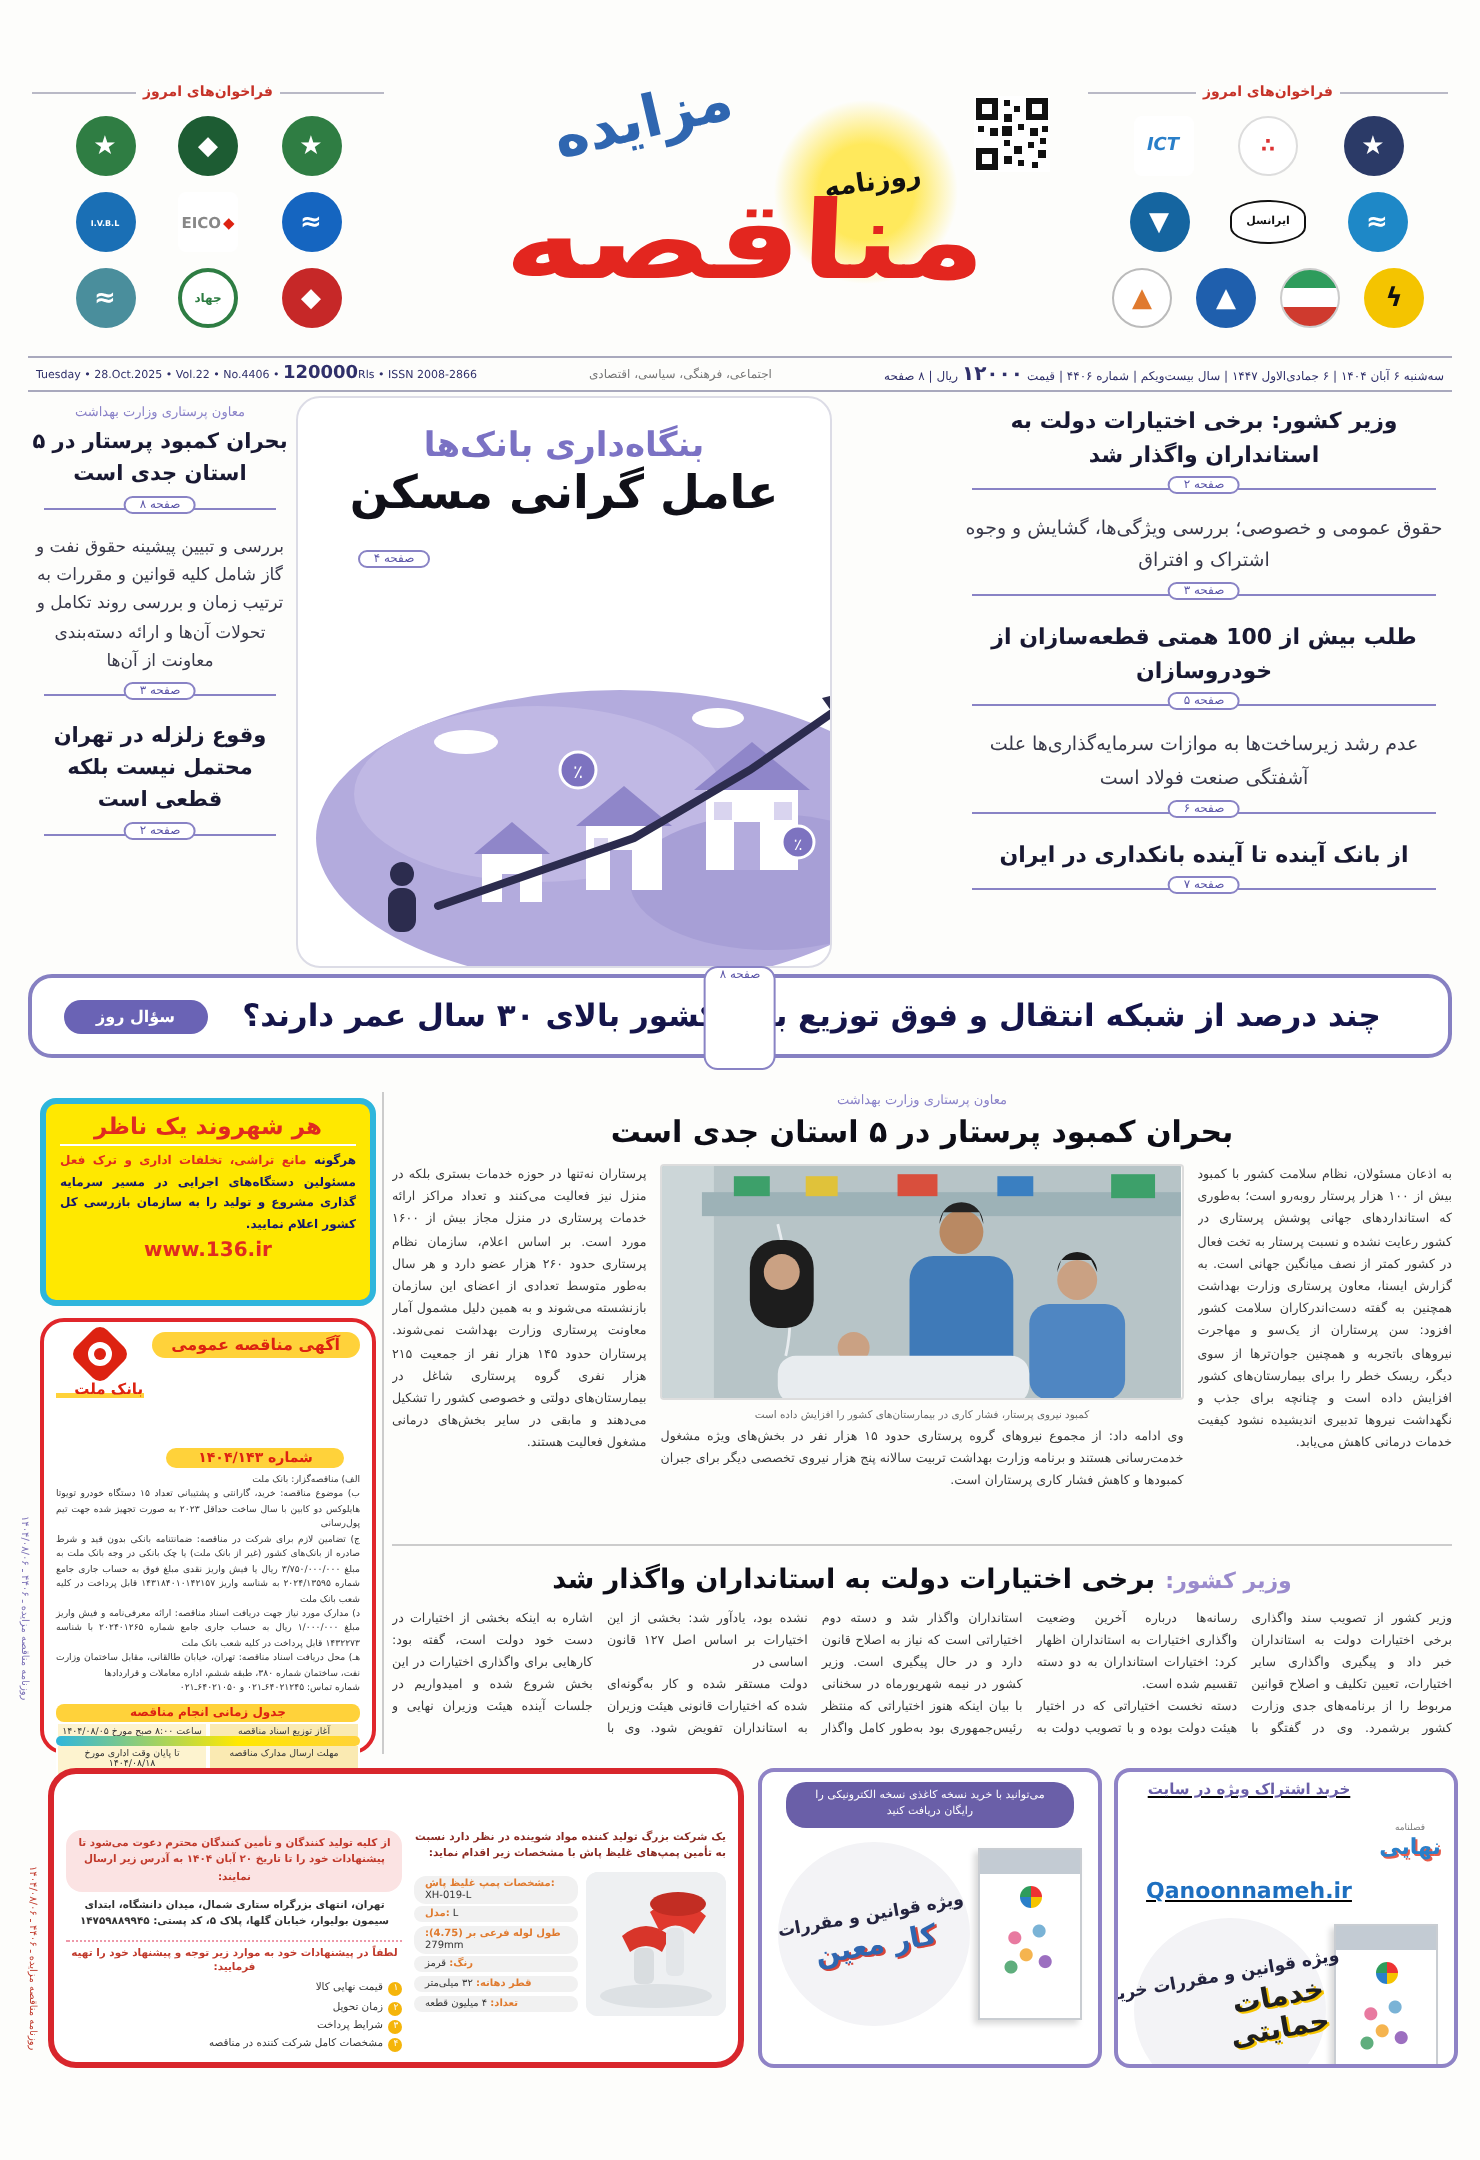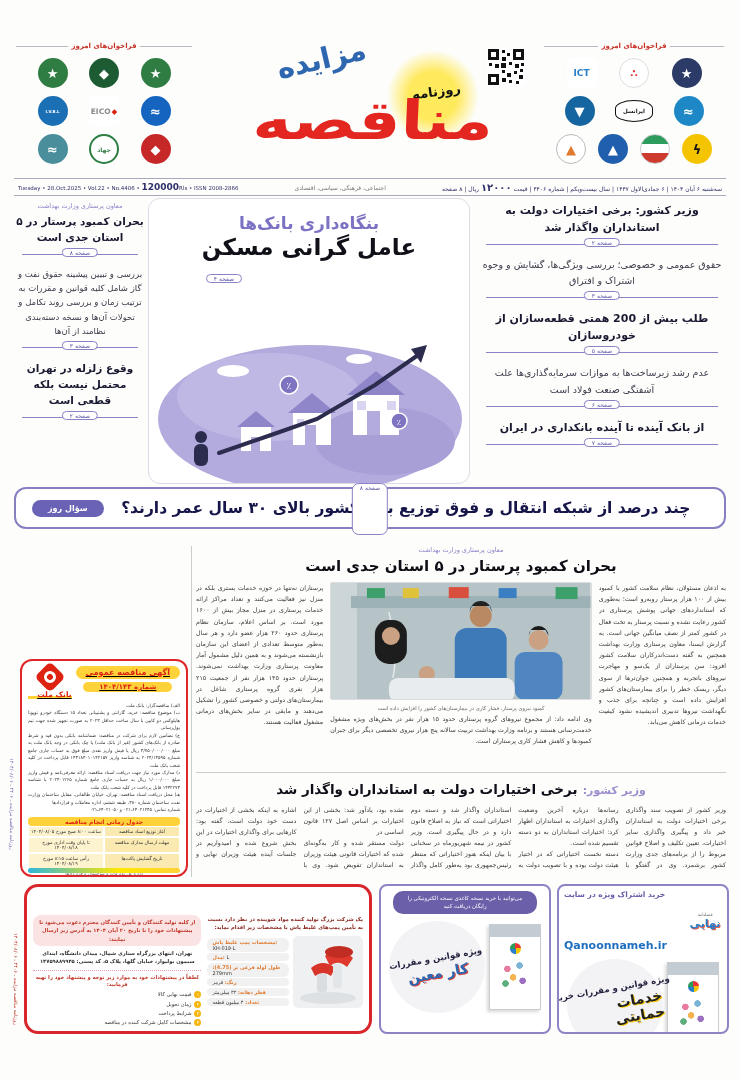--- a/index.html
+++ b/index.html
@@ -9,21 +9,21 @@
 
   
   .calls { position:absolute; top:42px; }
   .calls-right { right:16px; width:180px; }
   .calls-left  { left:16px;  width:176px; }
   .calls h3 { display:flex; align-items:center; gap:4px; font-size:7px; font-weight:bold; color:#c63228; }
   .calls h3::before, .calls h3::after { content:""; flex:1; border-top:1px solid #b9b9c6; }
   .lrow { display:flex; justify-content:space-evenly; align-items:center; margin-top:8px; }
   .logo { width:30px; height:30px; border-radius:50%; display:flex; align-items:center; justify-content:center;
           font-size:13px; color:#fff; font-weight:bold; flex:0 0 auto; }
-  .logo.txt { background:#fff; color:#2a7fc9; font-size:9px; border-radius:4px; }
+  .logo.txt { background:#fff; color:#2a7fc9; font-style:italic; font-size:9px; border-radius:4px; }
   .logo.oval { background:#fff; border:1.5px solid #111; border-radius:50% / 38%; color:#111; font-size:5.5px; width:38px; height:22px; }
   .logo.eico { background:#fff; color:#888; font-size:7.5px; border-radius:4px; }
   .logo.eico b { color:#d21; margin-left:1px; }
   .logo.jahad { background:#fff; border:2px double #2e7d43; color:#2e7d43; font-size:6px; }
   .logo.ivbl { font-size:4px; }
   .flagIR { background:linear-gradient(180deg,#2e9c5c 0 33%,#ffffff 33% 66%,#cf3a2e 66%); border:1px solid #ccc; }
   .l-green{background:#2f7d43;} .l-dgreen{background:#1d5c33;} .l-blue{background:#1565c0;}
   .l-nblue{background:#1a6fb5;} .l-red{background:#c62828;} .l-teal{background:#4a8e9c;}
   .l-navy{background:#2b3a67;} .l-cyan{background:#1e88c7;} .l-drop{background:#1565a0;}
   .l-yellow{background:#f4c400; color:#111;} .l-azad{background:#1f5fad;} .l-orange{background:#fff; color:#e07a2e; border:1px solid #bbb;}
@@ -54,21 +54,21 @@
         border-radius:7px; font-size:6px; color:#5b55a8; padding:0 7px; white-space:nowrap; }
   .colL { position:absolute; left:16px; top:202px; width:128px; text-align:center; }
   .colR { position:absolute; left:480px; top:202px; width:244px; text-align:center; }
   .kick { font-size:6.5px; color:#8a82c8; margin-bottom:3px; }
   .h-b { font-size:10.5px; font-weight:900; color:#191932; line-height:1.55; }
   .h-n { font-size:8.5px; font-weight:normal; color:#3a3a4a; line-height:1.7; }
   .colR .h-b { font-size:11px; }
   .colR .h-n { font-size:9.5px; }
 
   
-  .feature { position:absolute; left:148px; top:198px; width:322px; height:286px; border:1px solid #dcdce6;
+  .feature { position:absolute; left:148px; top:198px; width:268px; height:286px; border:1px solid #dcdce6;
              border-radius:12px; text-align:center; overflow:hidden; background:#fff; }
   .feature .t1 { margin-top:14px; font-size:17px; font-weight:900; color:#7b72c4; }
   .feature .t2 { margin-top:1px; font-size:23px; font-weight:900; color:#101018; }
   .feature .pgwrap { position:relative; display:inline-block; margin-top:6px; transform:translateX(-85px); }
   .feature .pgwrap .pg { position:static; transform:none; }
   .feature svg { position:absolute; left:0; bottom:-4px; }
 
   
   .qbar { position:absolute; left:14px; right:14px; top:487px; height:42px; border:2.5px solid #8680c2; border-radius:12px;
           background:#fff; display:flex; align-items:center; padding:0 16px; }
@@ -100,24 +100,24 @@
   
   .adYellow { position:absolute; left:20px; top:549px; width:168px; height:104px; background:#ffe800;
               border:3px solid #2fb6dc; border-radius:8px; padding:4px 7px; text-align:center; }
   .adYellow .t { color:#e02b20; font-weight:900; font-size:11.5px; border-bottom:1px solid #fff; padding-bottom:2px; }
   .adYellow .b { font-size:6px; font-weight:bold; color:#16166b; text-align:justify; line-height:1.75; margin-top:3px; }
   .adYellow .b .hl { color:#e02b20; }
   .adYellow .u { direction:ltr; color:#e02b20; font-weight:900; font-size:10px; margin-top:2px; }
 
   .adMellat { position:absolute; left:20px; top:659px; width:168px; height:218px; border:2px solid #e0262b;
               border-radius:12px; background:#fff; padding:5px 6px 8px; }
-  .mhead { display:flex; gap:4px; align-items:flex-start;text-decoration:underline; }
+  .mhead { display:flex; gap:4px; align-items:flex-start; }
   .mpills { flex:1; display:flex; flex-direction:column; align-items:center; gap:3px; }
   .mpill { background:#ffd23a; color:#d21; font-weight:900; font-size:8px; border-radius:8px; padding:2px 10px; white-space:nowrap; }
-  .mpill.small { font-size:7px; padding:1px 16px; }
+  .mpill.small { font-size:7px; padding:1px 16px;margin-top:42px; }
   .mlogo { width:56px; text-align:right; }
   .memblem { width:22px; height:22px; margin:0 auto 2px; background:#d21; border-radius:5px; transform:rotate(45deg);
              position:relative; }
   .memblem::after { content:""; position:absolute; inset:5px; background:#fff; border-radius:50%; }
   .memblem::before { content:""; position:absolute; inset:8px; background:#d21; border-radius:50%; z-index:1; }
   .mname { font-size:7.5px; font-weight:900; color:#d21; background:linear-gradient(0deg,#ffd23a 30%,transparent 30%); }
   .mbody { margin-top:3px; }
   .mbody p { font-size:4.6px; line-height:1.62; text-align:justify; color:#333; }
   .mtable { margin-top:3px; }
   .mtable .th { background:#ffd23a; color:#d21; font-size:6px; font-weight:bold; text-align:center; border-radius:4px; padding:1px 0; }
@@ -158,21 +158,21 @@
           font-size:4.5px; text-align:center; line-height:7px; margin-left:3px; }
 
   
   .adQ { position:absolute; top:884px; width:172px; height:150px; border:2px solid #8f83c6; border-radius:8px;
          background:#fff; overflow:hidden; }
   .adQ.qright { left:557px; } .adQ.qleft { left:379px; }
   .qhead { display:flex; align-items:center; gap:3px; padding:4px 5px 0; }
   .qbrand { text-align:center; width:34px; }
   .qbrand .b1 { font-size:4.5px; color:#777; }
   .qbrand .b2 { font-size:11px; font-weight:900; color:#2a7fc9; text-shadow:1px 1px 0 #e85c4a; }
-  .qtitle { flex:1; text-align:left; }
+  .qtitle { flex:1; text-align:center;text-decoration:underline; }
   .qtitle .l1 { font-size:7.5px; font-weight:bold; color:#6a5fa8; }
   .qtitle .l2 { direction:ltr; font-size:11px; font-weight:900; color:#1d6fc0;margin-top:40px; }
   .ppill { background:#6a5fa8; color:#fff; border-radius:10px; font-size:5.5px; padding:3px 8px; margin:5px auto 0;
            width:86%; text-align:center; line-height:1.5; }
   .qbody { display:flex; align-items:center; padding:3px 8px; gap:4px; }
   .bk { position:relative; width:52px; height:86px; background:#fff; border:1px solid #c9cdd2; box-shadow:-2px 2px 3px rgba(0,0,0,.15); flex:0 0 auto; }
   .bk .top { height:12px; background:#c3cbd3; }
   .bk .blogo { width:11px; height:11px; border-radius:50%; margin:6px auto 3px;
                background:conic-gradient(#e33 0 25%,#f5c400 0 50%,#2a7fc9 0 75%,#2e9c5c 0); }
   .bk .art { height:34px; margin:2px 6px;
@@ -317,21 +317,21 @@
       <span>Tuesday • 28.Oct.2025 • Vol.22 • No.4406 •</span> <b>120000</b><span>Rls • ISSN 2008-2866</span>
     </span>
   </div>
 
   <div class="colL">
     <div class="kick">معاون پرستاری وزارت بهداشت</div>
     <div class="h-b">بحران کمبود پرستار در ۵ استان جدی است</div>
     <div class="sep">
         <span class="pg">صفحه ۸</span>
       </div>
-    <div class="h-n">بررسی و تبیین پیشینه حقوق نفت و گاز شامل کلیه قوانین و مقررات به ترتیب زمان و بررسی روند تکامل و تحولات آن‌ها و نسخه دسته‌بندی نظامند از آن‌ها</div>
+    <div class="h-n">بررسی و تبیین پیشینه حقوق نفت و گاز شامل کلیه قوانین و مقررات به ترتیب زمان و بررسی روند تکامل و تحولات آن‌ها و ارائه دسته‌بندی معاونت از آن‌ها</div>
     <div class="sep">
         <span class="pg">صفحه ۳</span>
       </div>
     <div class="h-b">وقوع زلزله در تهران محتمل نیست بلکه قطعی است</div>
     <div class="sep">
         <span class="pg">صفحه ۲</span>
       </div>
   </div>
 
   <div class="feature">
@@ -377,21 +377,21 @@
 
   <div class="colR">
     <div class="h-b">وزیر کشور: برخی اختیارات دولت به استانداران واگذار شد</div>
     <div class="sep">
         <span class="pg">صفحه ۲</span>
       </div>
     <div class="h-n">حقوق عمومی و خصوصی؛ بررسی ویژگی‌ها، گشایش و وجوه اشتراک و افتراق</div>
     <div class="sep">
         <span class="pg">صفحه ۳</span>
       </div>
-    <div class="h-b">طلب بیش از 200 همتی قطعه‌سازان از خودروسازان</div>
+    <div class="h-b">طلب بیش از 100 همتی قطعه‌سازان از خودروسازان</div>
     <div class="sep">
         <span class="pg">صفحه ۵</span>
       </div>
     <div class="h-n">عدم رشد زیرساخت‌ها به موازات سرمایه‌گذاری‌ها علت آشفتگی صنعت فولاد است</div>
     <div class="sep">
         <span class="pg">صفحه ۶</span>
       </div>
     <div class="h-b">از بانک آینده تا آینده بانکداری در ایران</div>
     <div class="sep">
         <span class="pg">صفحه ۷</span>
@@ -457,20 +457,29 @@
       <span class="t2">برخی اختیارات دولت به استانداران واگذار شد</span>
     </div>
     <div class="cols">
       <p>وزیر کشور از تصویب سند واگذاری برخی اختیارات دولت به استانداران خبر داد و پیگیری واگذاری سایر اختیارات، تعیین تکلیف و اصلاح قوانین مربوط را از برنامه‌های جدی وزارت کشور برشمرد. وی در گفتگو با رسانه‌ها درباره آخرین وضعیت واگذاری اختیارات به استانداران اظهار کرد: اختیارات استانداران به دو دسته تقسیم شده است.</p>
       <p>دسته نخست اختیاراتی که در اختیار هیئت دولت بوده و با تصویب دولت به استانداران واگذار شد و دسته دوم اختیاراتی است که نیاز به اصلاح قانون دارد و در حال پیگیری است. وزیر کشور در نیمه شهریورماه در سخنانی با بیان اینکه هنوز اختیاراتی که منتظر رئیس‌جمهوری بود به‌طور کامل واگذار نشده بود، یادآور شد: بخشی از این اختیارات بر اساس اصل ۱۲۷ قانون اساسی در</p>
       <p>دولت مستقر شده و کار به‌گونه‌ای شده که اختیارات قانونی هیئت وزیران به استانداران تفویض شود. وی با اشاره به اینکه بخشی از اختیارات در دست خود دولت است، گفته بود: کارهایی برای واگذاری اختیارات در این بخش شروع شده و امیدواریم در جلسات آینده هیئت وزیران نهایی و ابلاغ شود و بخش دیگری نیز به تصویب برسد.</p>
 
     </div>
   </div>
 
+  <div class="adYellow">
+    <div class="t">هر شهروند یک ناظر</div>
+    <div class="b">
+      <span>هرگونه</span>
+      <span class="hl">مانع تراشی، تخلفات اداری و ترک فعل</span>
+      <span>مسئولین دستگاه‌های اجرایی در مسیر سرمایه گذاری مشروع و تولید را به سازمان بازرسی کل کشور اعلام نمایید.</span>
+    </div>
+    <div class="u">www.136.ir</div>
+  </div>
 
   <div class="adMellat">
     <div class="mhead">
       <div class="mpills">
         <div class="mpill">آگهی مناقصه عمومی</div>
         <div class="mpill small">شماره ۱۴۰۴/۱۴۳</div>
       </div>
       <div class="mlogo">
         <div class="memblem"></div>
         <div class="mname">بانک ملت</div>

